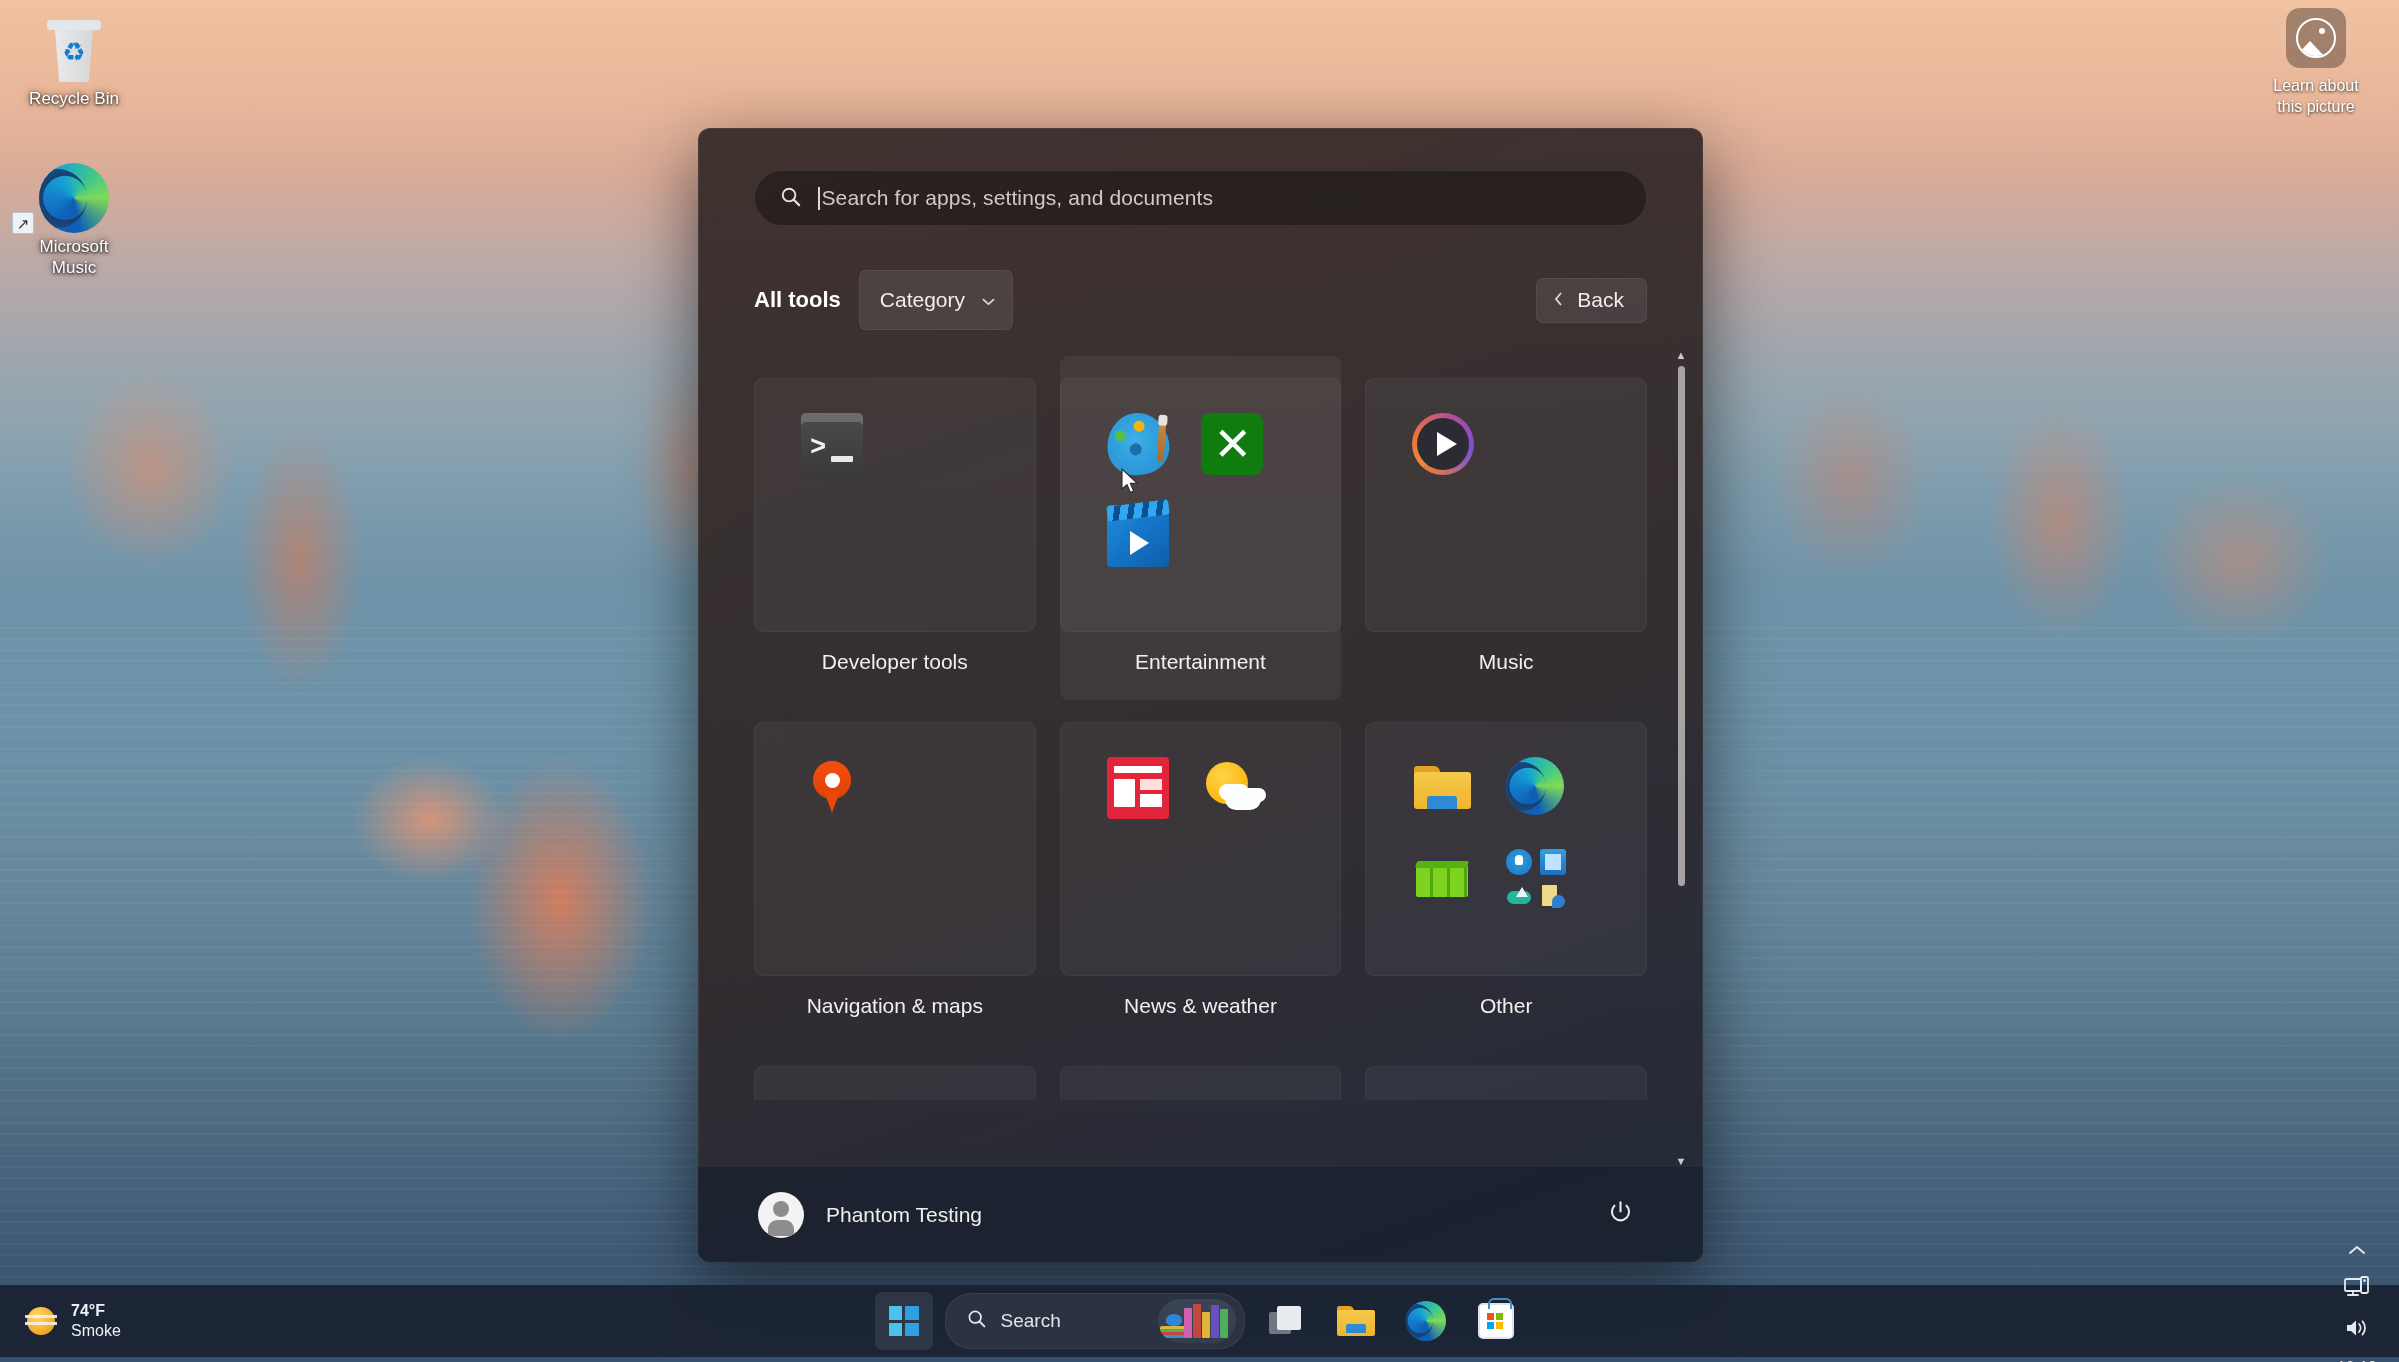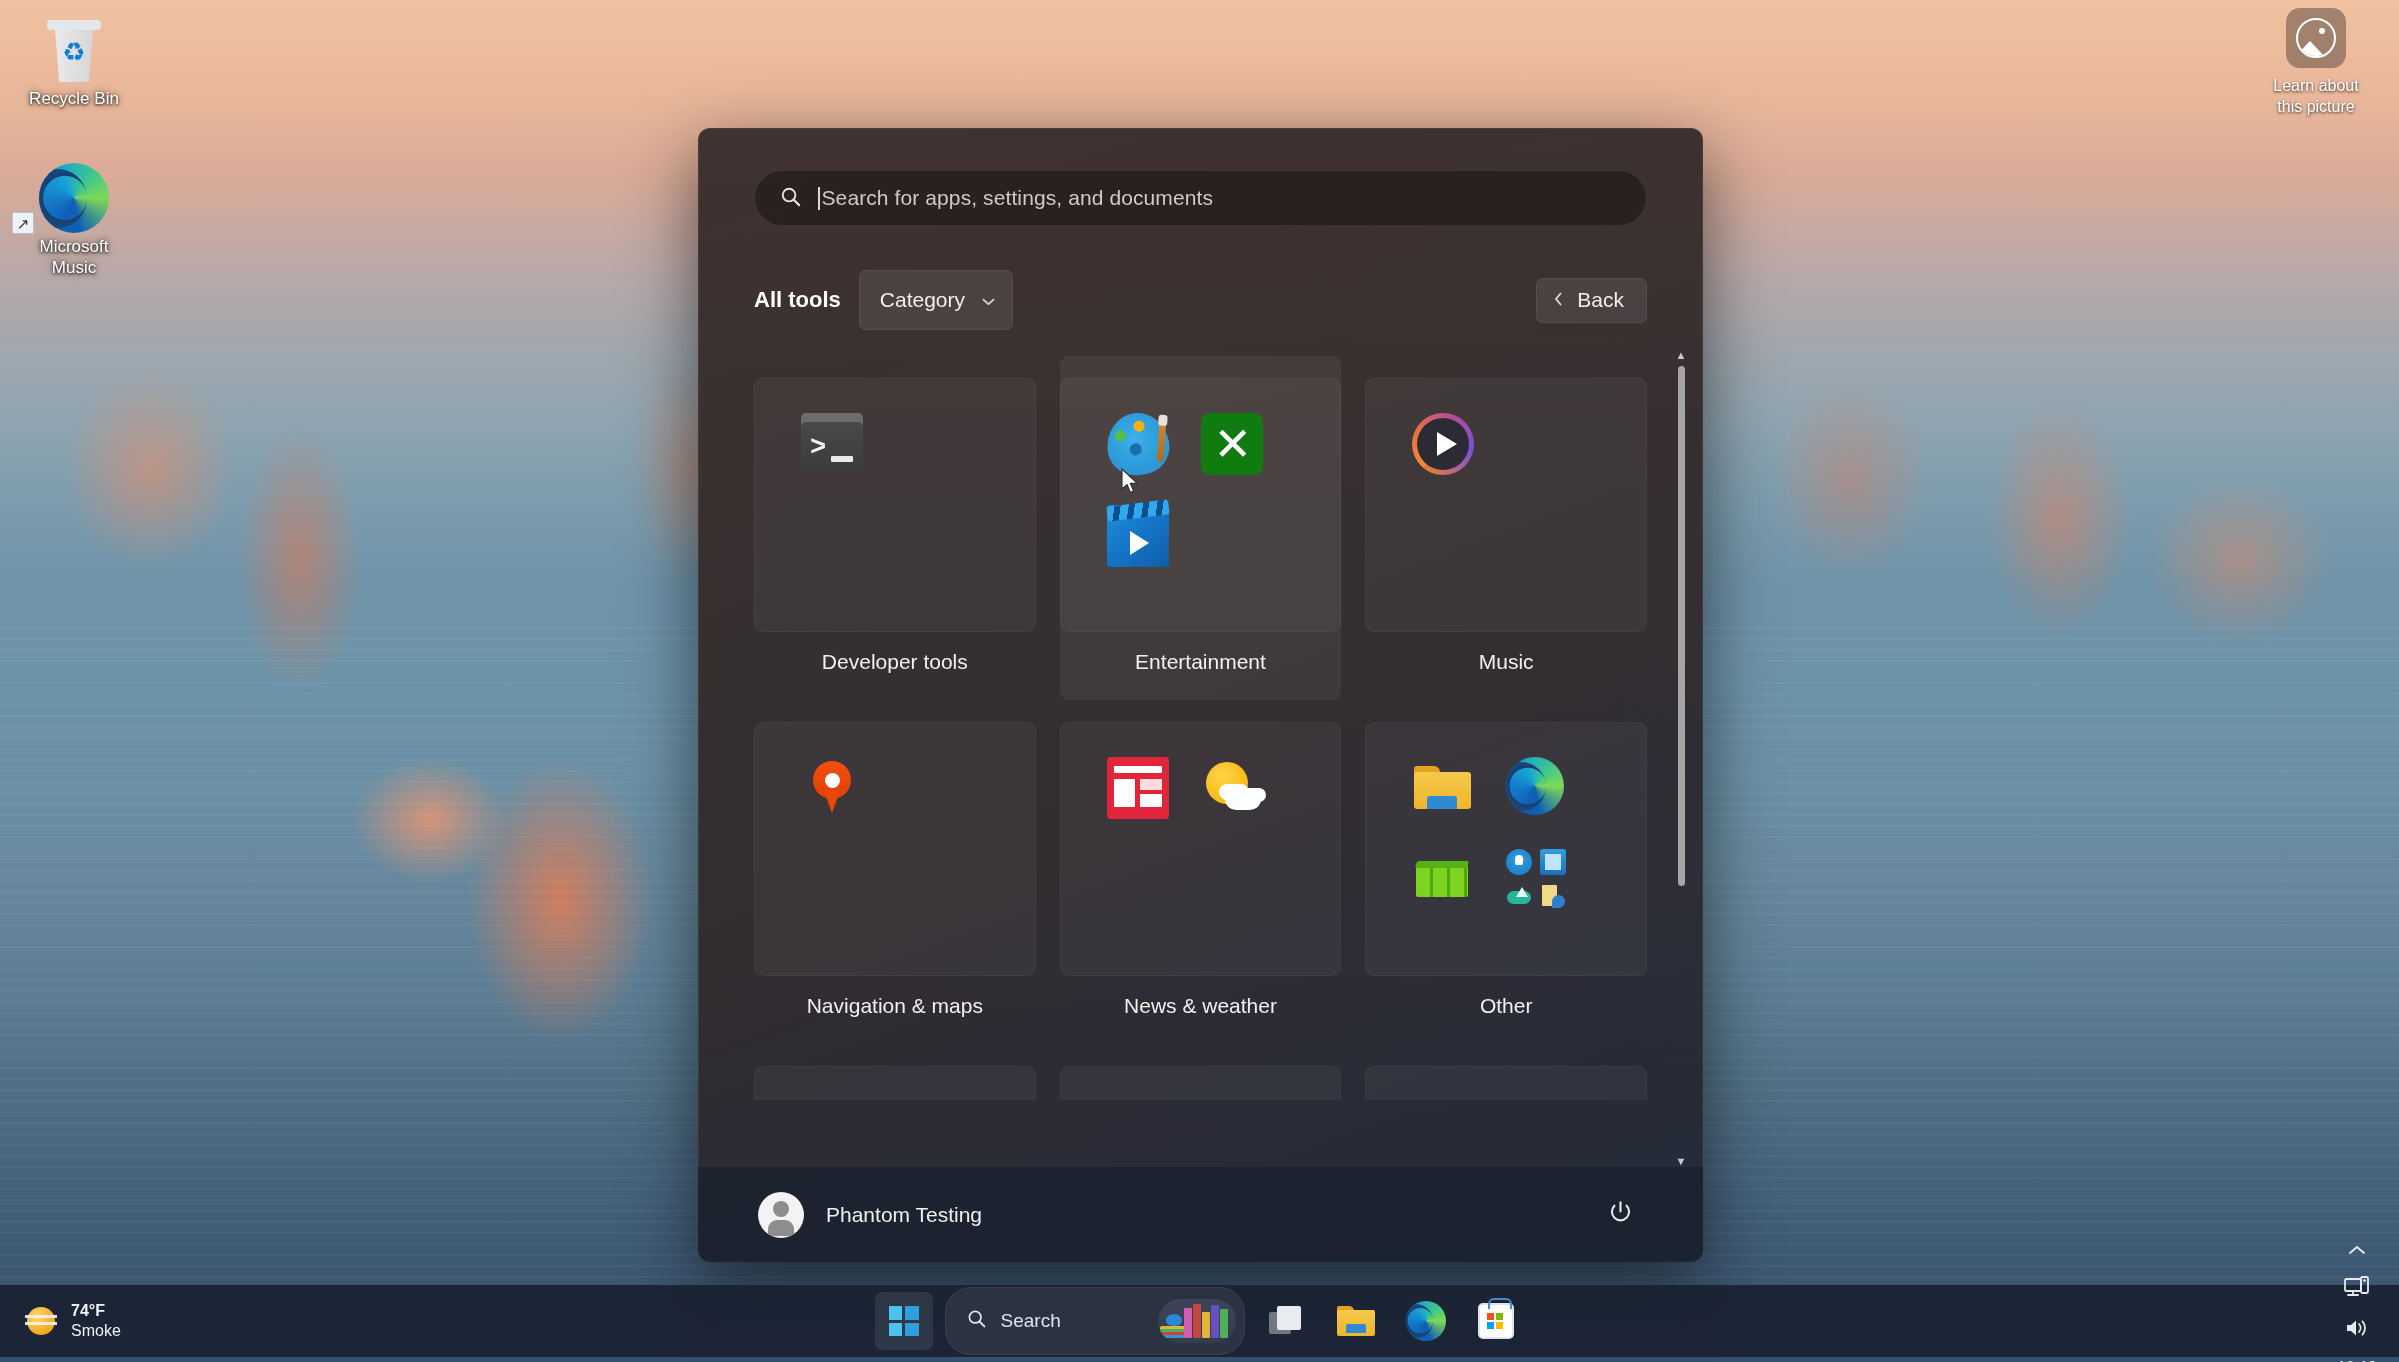--- a/index.html
+++ b/index.html
@@ -365,21 +365,21 @@
   #tb-weather .wx-txt .t{ font-weight:bold; }
   #tb-center{ position:absolute; left:50%; transform:translateX(-50%); display:flex; align-items:center; gap:12px; }
   .tb-btn{ width:58px;height:58px; border-radius:7px; display:flex;align-items:center;justify-content:center; cursor:pointer;}
   #tb-start{ background:rgba(255,255,255,.085); }
   .win-logo{ width:30px;height:30px; display:grid; grid-template-columns:1fr 1fr; grid-template-rows:1fr 1fr; gap:3px;}
   .win-logo i{ background:#4cc2f1; display:block;}
   .win-logo i:nth-child(2){ background:#2f9fe0; }
   .win-logo i:nth-child(3){ background:#4cc2f1; }
   .win-logo i:nth-child(4){ background:#2f9fe0; }
   #tb-search{
-    height:68px; width:300px; border-radius:26px;
+    height:56px; width:300px; border-radius:26px;
     background:rgba(255,255,255,.07);
     border:1px solid rgba(255,255,255,.07);
     display:flex; align-items:center; gap:14px; padding:0 8px 0 20px;
     color:#dfe5ec; font-size:19px; cursor:text; overflow:hidden;
   }
   #tb-search .sbooks{
     margin-left:auto; width:78px;height:44px; position:relative; border-radius:22px; overflow:hidden;
     background:linear-gradient(#3b4556,#333d4d);
   }
   #tb-search .sbooks .bk{ position:absolute; bottom:5px; width:8px; border-radius:1px;}

